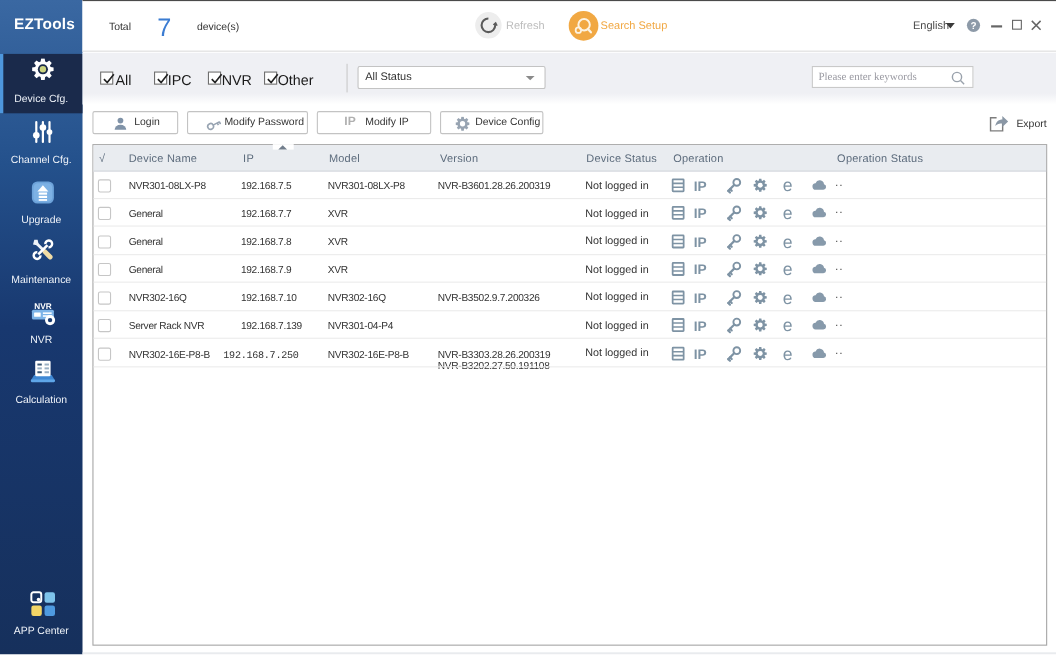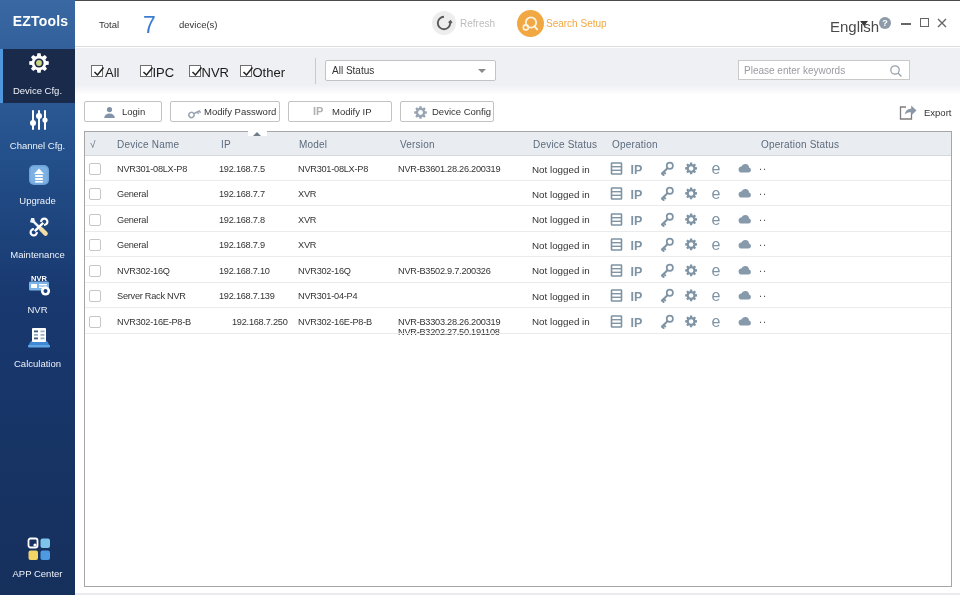--- a/index.html
+++ b/index.html
@@ -19,38 +19,38 @@
 .navicon { position:absolute; left:50%; transform:translateX(calc(-50% + 1px)); }
 
 
 #topbar { position:absolute; left:75px; top:0; width:885px; height:47px; background:#fff; border-bottom:1px solid #dcdcdc; }
 .tb-txt { position:absolute; top:19px; font-size:9.5px; color:#333; }
 #total7 { position:absolute; left:68px; top:12px; font-size:23px; color:#3b7cd2; }
 #refresh-circ { position:absolute; left:357px; top:11px; width:24px; height:24px; border-radius:50%; background:#ededed; }
 #refresh-txt { position:absolute; left:385px; top:18px; color:#bcbcbc; font-size:10px; }
 #ss-circ { position:absolute; left:442px; top:10px; width:27px; height:27px; border-radius:50%; background:#f1a843; }
 #ss-txt { position:absolute; left:471px; top:18px; color:#f1a843; font-size:10px; }
-#lang { position:absolute; left:740px; top:18px; color:#4a4a4a; font-size:15px;padding-left:15px; }
+#lang { position:absolute; left:740px; top:18px; color:#4a4a4a; font-size:10px;padding-left:15px; }
 #lang-caret { position:absolute; left:785px; top:21px; width:0; height:0; border-left:4.5px solid transparent; border-right:4.5px solid transparent; border-top:5.5px solid #3a3a3a; }
 #help-circ { position:absolute; left:804px; top:17px; width:12px; height:12px; border-radius:50%; background:#8d9aa8; color:#fff; font-size:9px; font-weight:bold; text-align:center; line-height:12px; }
 #win-min { position:absolute; left:826px; top:23px; width:10px; height:2px; background:#666; }
 #win-max { position:absolute; left:845px; top:18px; width:9px; height:9px; border:1.5px solid #666; }
 #win-close { position:absolute; left:862px; top:18px; width:10px; height:10px; }
 
 
 #filterband { position:absolute; left:75px; top:48px; width:885px; height:47px;
   background:linear-gradient(180deg,#eff0f4 0%,#eff0f4 78%,#ffffff 100%); }
 .cb { position:absolute; top:17px; width:12px; height:12px; background:#fff; border:1px solid #6f6f6f; }
 .cb svg { position:absolute; left:0px; top:-1px; }
 .cblabel { position:absolute; top:17px; font-size:13px; color:#1a1a1a; }
 #vsep { position:absolute; left:240px; top:10px; width:1px; height:26px; background:#c9c9c9; }
 #dropdown { position:absolute; left:250px; top:12px; width:171px; height:21px; background:#fff; border:1px solid #c3c3c3; border-radius:2px; }
 #dd-txt { position:absolute; left:6px; top:4px; font-size:10px; color:#333; }
 #dd-caret { position:absolute; right:9px; top:8px; width:0; height:0; border-left:4.5px solid transparent; border-right:4.5px solid transparent; border-top:4.5px solid #8a8a8a; }
-#search { position:absolute; left:663px; top:12px; width:172px; height:20px; background:#fff; border:1px solid #c9c9c9; }
+#search { position:absolute; left:663px; top:12px; width:147px; height:20px; background:#fff; border:1px solid #c9c9c9;font-family:Liberation Serif, serif; }
 #search-ph { position:absolute; left:5px; top:4px; font-size:10px; color:#9a9aa2; }
 
 
 .btn { position:absolute; top:101px; height:21px; background:#fff; border:1px solid #c3c3c3; border-radius:2px; font-size:9.5px; color:#333; }
 .btn span.lbl { position:absolute; top:4px; white-space:nowrap; }
 #exp-txt { position:absolute; left:924px; top:107px; font-size:9.5px; color:#333; }
 
 
 #table { position:absolute; left:84px; top:131px; width:868px; height:456px; background:#fff; border:1px solid #a6a6a6; }
 #thead { position:absolute; left:0; top:0; width:866px; height:24px; background:#e9ecf0; border-bottom:1px solid #d4d8dc; }
@@ -469,21 +469,21 @@
 <text x="106" y="18" font-size="16" fill="#7e93a4" font-family="Liberation Sans" text-anchor="middle">e</text>
 <g transform="translate(126.5,8.2)">
  <path fill="#879aab" d="M5.3 8.3 a3 3 0 0 1 -0.4 -6 a4 4 0 0 1 7.7 0.9 a2.6 2.6 0 0 1 -0.6 5.1 z"></path>
 </g>
 </svg>
       <span class="dots">..</span>
     </div>
     <div class="row" style="top:176.70px;">
       <div class="rcb"></div>
       <span class="td" style="left:32px;">NVR302-16E-P8-B</span>
-      <span class="td" style="left:147px;">192.168.7.250</span>
+      <span class="td" style="left:118px;font-family:Liberation Mono, monospace;">192.168.7.250</span>
       <span class="td" style="left:213px;">NVR302-16E-P8-B</span>
       <span class="td" style="left:313px;">NVR-B3303.28.26.200319</span>
       <span class="td tds" style="left:447px;">Not logged in</span>
       <svg class="opicons" width="150" height="25" viewBox="0 0 150 25">
 <g fill="none" stroke="#7e93a4">
  <rect x="1.5" y="7" width="10" height="11" stroke-width="1.6" rx="0.5"></rect>
  <line x1="1.5" y1="10.7" x2="11.5" y2="10.7" stroke-width="1.4"></line>
  <line x1="1.5" y1="14.3" x2="11.5" y2="14.3" stroke-width="1.4"></line>
 </g>
 <text x="26.5" y="17.5" font-size="12.5" fill="#7e93a4" font-family="Liberation Sans" font-weight="bold" text-anchor="middle">IP</text>

